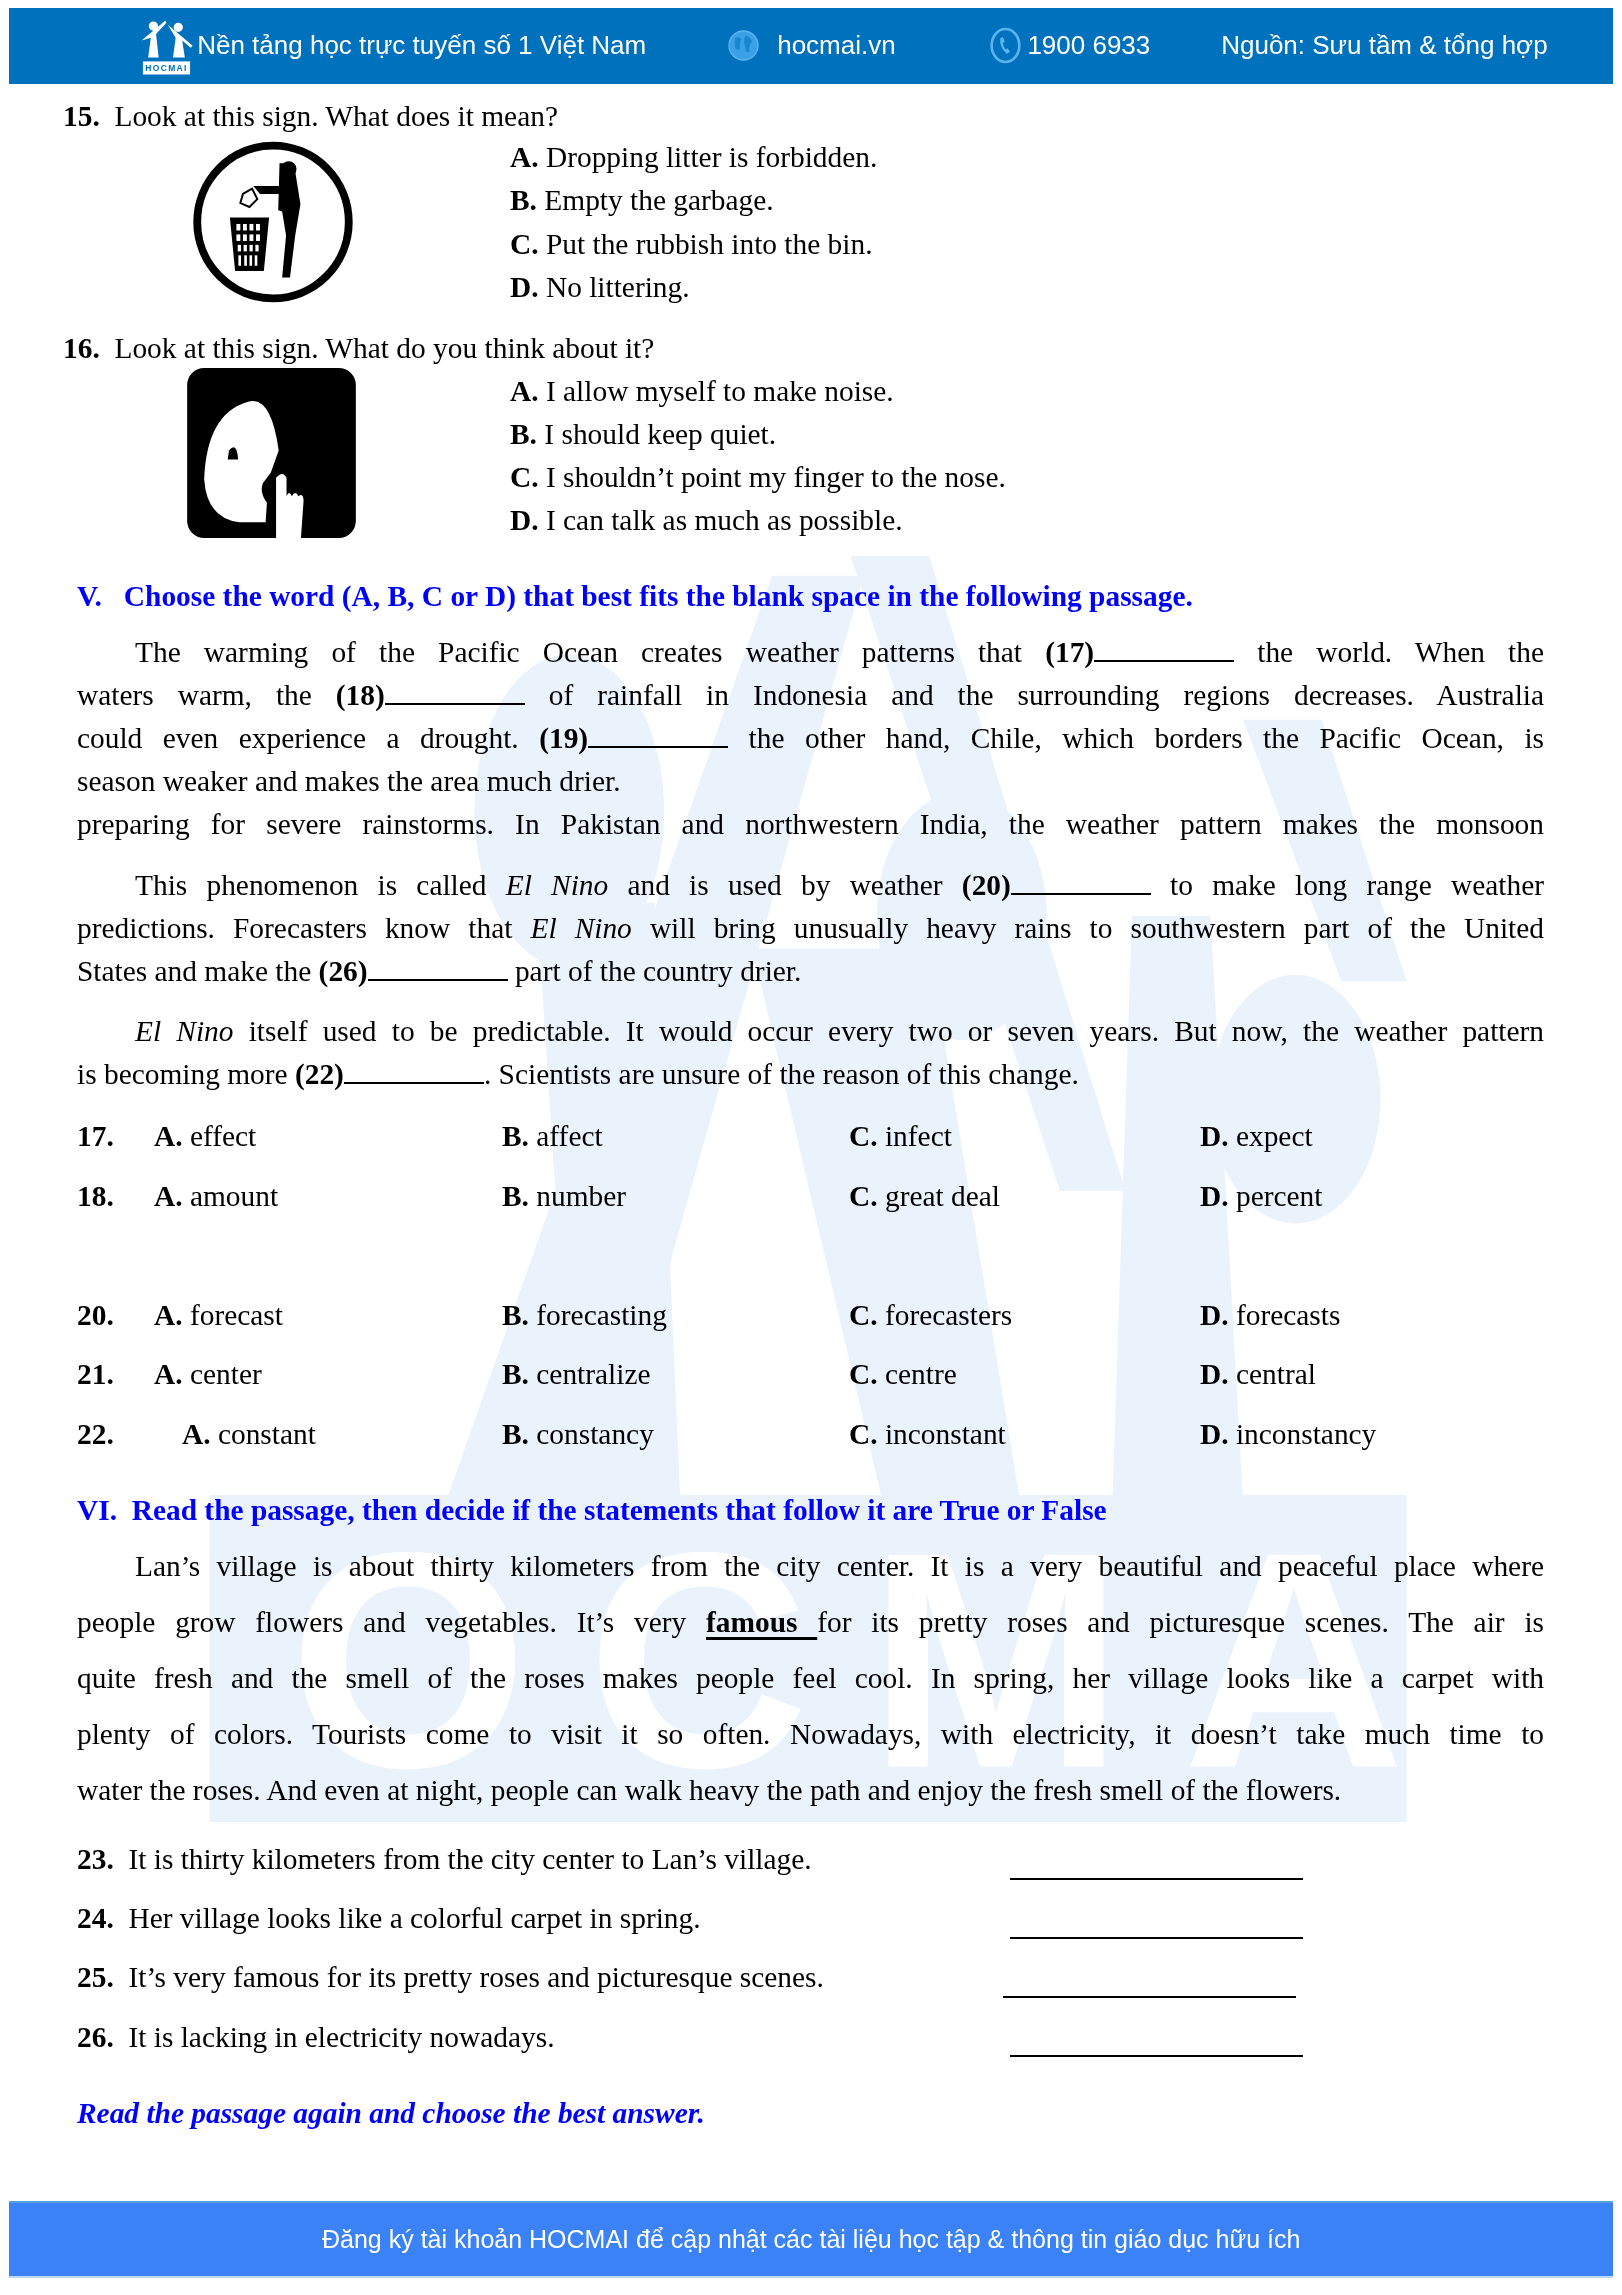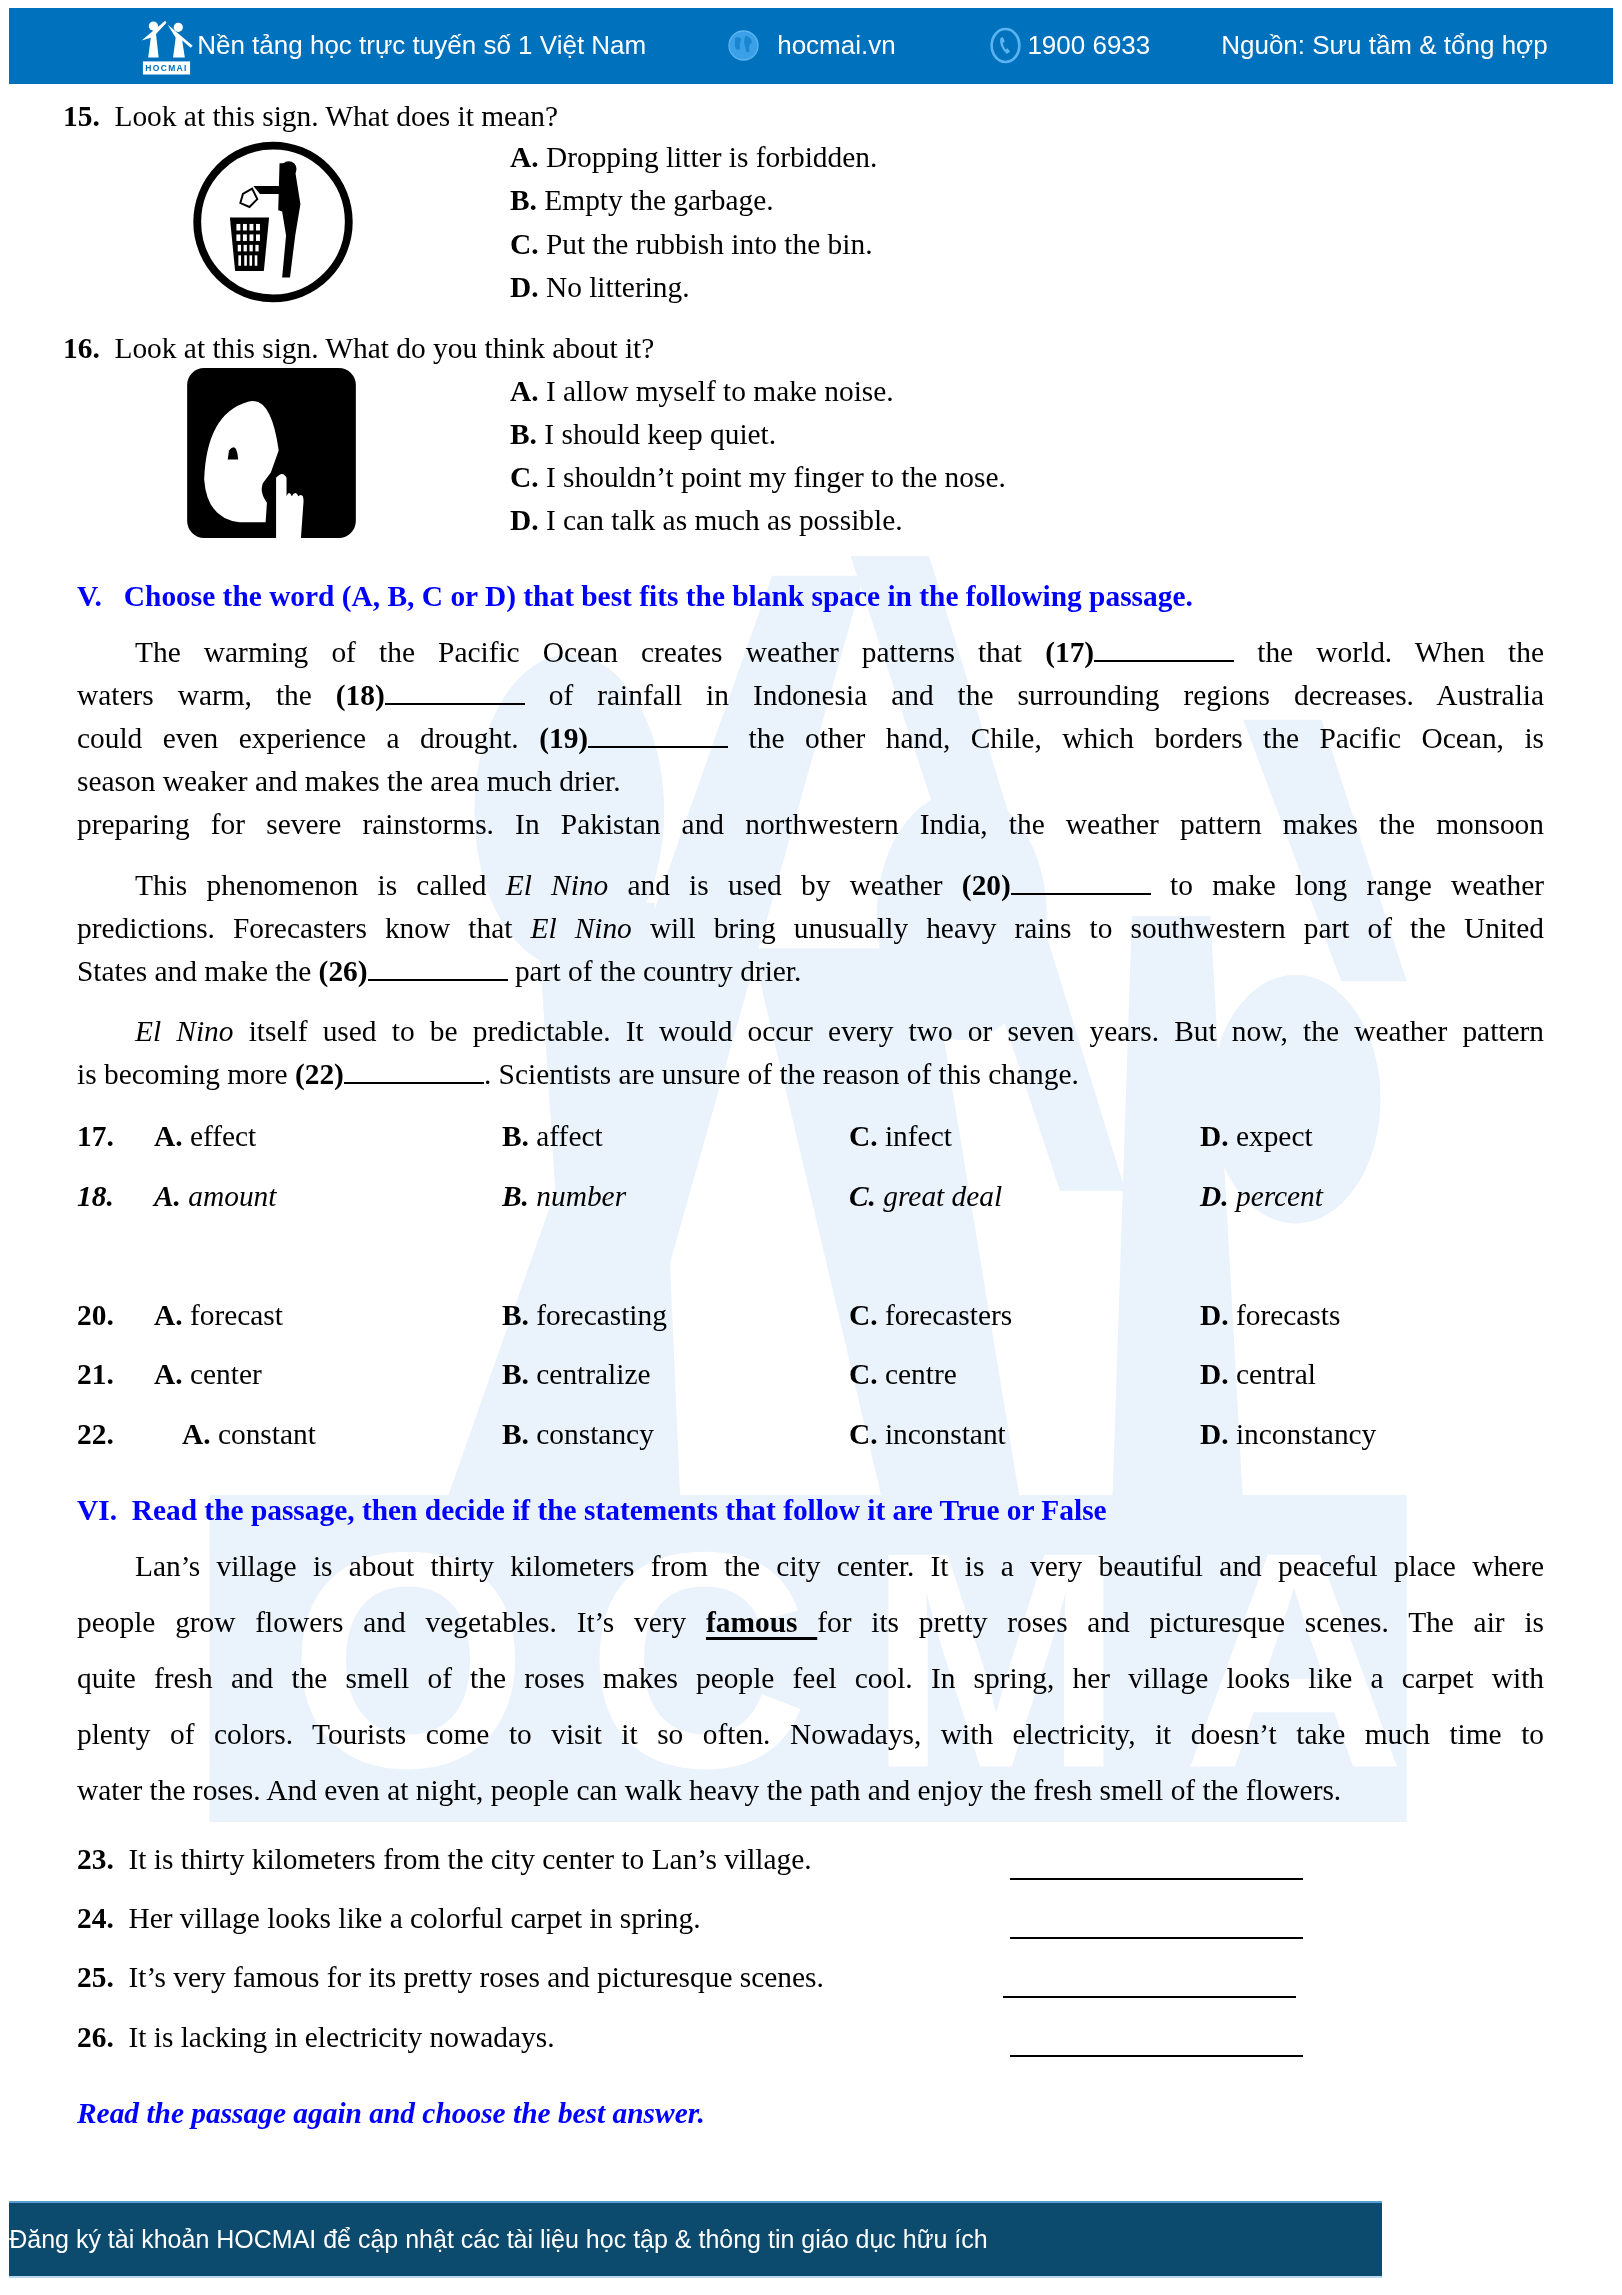--- a/index.html
+++ b/index.html
@@ -11,25 +11,25 @@
   }
   .watermark { position:absolute; left:0; top:0; width:1622px; height:2295px; z-index:0; pointer-events:none; }
   .header {
     position:absolute; left:9.2px; top:7.9px; width:1604px; height:76px;
     background:#0071bc; color:#fff; z-index:2;
     font-family:"Liberation Sans", sans-serif; font-size:26px;
   }
   .header .item { position:absolute; top:0; height:76px; display:flex; align-items:center; }
   .logo { position:absolute; left:130px; top:10.5px; width:55px; height:58px; }
   .footer {
-    position:absolute; left:9.2px; top:2201px; width:1373px; height:77px;
-    background:#0c4a6e; color:#fff; z-index:2;
+    position:absolute; left:9.2px; top:2201px; width:1604px; height:77px;
+    background:#3b82f6; color:#fff; z-index:2;
     border-top:2.6px solid #5aa0d8; border-bottom:2.6px solid #bcd8f0;
     box-sizing:border-box;
-    display:flex; align-items:center; justify-content:flex-start;
+    display:flex; align-items:center; justify-content:center;
     font-family:"Liberation Sans", sans-serif; font-size:25px;
   }
   .content { position:absolute; left:0; top:0; width:1404px; height:2295px; z-index:1; }
   .abs { position:absolute; white-space:nowrap; }
   .txt { font-size:29.4px; line-height:1; }
   b { font-weight:bold; }
   .blue { color:#0000ff; }
   .sec-title { font-size:29.4px; font-weight:bold; color:#0000ff; }
   .para { position:absolute; left:77px; width:1467px; font-size:29.4px; text-align:justify; }
   .para .line { display:block; height:43px; line-height:43px; text-align:justify; text-align-last:justify; white-space:nowrap; }
@@ -162,21 +162,21 @@
     <span class="line last"><span>is becoming more </span><b>(22)</b><span class="blank" style="width:140px;"></span><span>. Scientists are unsure of the reason of this change.</span></span>
   </div>
 
   <div class="opt-row" style="top:1120px;">
     <span class="cell" style="left:0;"><b>17.</b></span>
     <span class="cell" style="left:77px;"><b>A.</b> <span>effect</span></span>
     <span class="cell" style="left:425px;"><b>B.</b> <span>affect</span></span>
     <span class="cell" style="left:772px;"><b>C.</b> <span>infect</span></span>
     <span class="cell" style="left:1123px;"><b>D.</b> <span>expect</span></span>
   </div>
-  <div class="opt-row" style="top:1180px;font-style:italic;">
+  <div class="opt-row" style="top:1180px;">
     <span class="cell" style="left:0;"><b>18.</b></span>
     <span class="cell" style="left:77px;"><b>A.</b> <span>amount</span></span>
     <span class="cell" style="left:425px;"><b>B.</b> <span>number</span></span>
     <span class="cell" style="left:772px;"><b>C.</b> <span>great deal</span></span>
     <span class="cell" style="left:1123px;"><b>D.</b> <span>percent</span></span>
   </div>
   <div class="opt-row" style="top:1299px;">
     <span class="cell" style="left:0;"><b>20.</b></span>
     <span class="cell" style="left:77px;"><b>A.</b> <span>forecast</span></span>
     <span class="cell" style="left:425px;"><b>B.</b> <span>forecasting</span></span>

